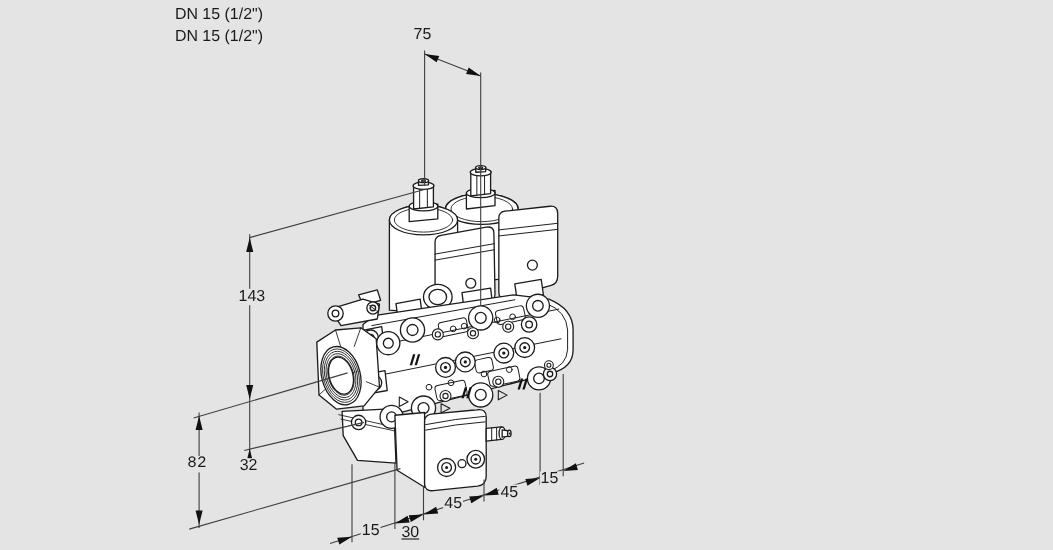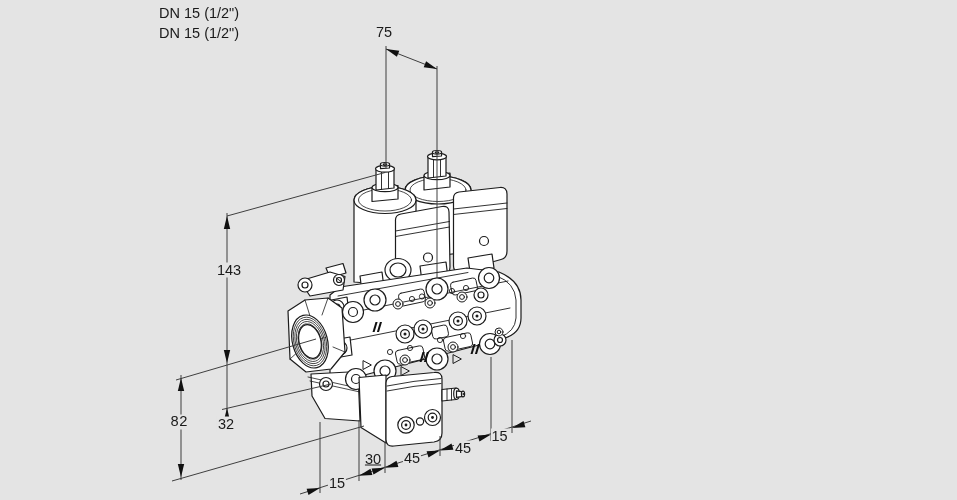--- a/index.html
+++ b/index.html
@@ -275,18 +275,18 @@
 
 <span class="lbl plain" style="left:159px;top:6px;">DN 15 (1/2")</span>
 <span class="lbl plain" style="left:159px;top:26px;">DN 15 (1/2")</span>
 
 <span class="lbl dim" style="left:384px;top:32px;">75</span>
 <span class="lbl dim" style="left:229px;top:270px;">143</span>
 <span class="lbl dim" style="left:226px;top:388px;margin-top:36px;">32</span>
 <span class="lbl dim" style="left:179px;top:422px;font-family:Liberation Mono, monospace;">82</span>
 
 <span class="lbl dim" style="left:337px;top:483px;">15</span>
-<span class="lbl dim" style="left:373px;top:459px;text-decoration:underline;">30</span>
+<span class="lbl dim" style="left:373px;top:485px;text-decoration:underline;">30</span>
 <span class="lbl dim" style="left:412px;top:458px;">45</span>
 <span class="lbl dim" style="left:463px;top:448px;">45</span>
 <span class="lbl dim" style="left:499.5px;top:436px;">15</span>
 
 </div>
 
 </body></html>

